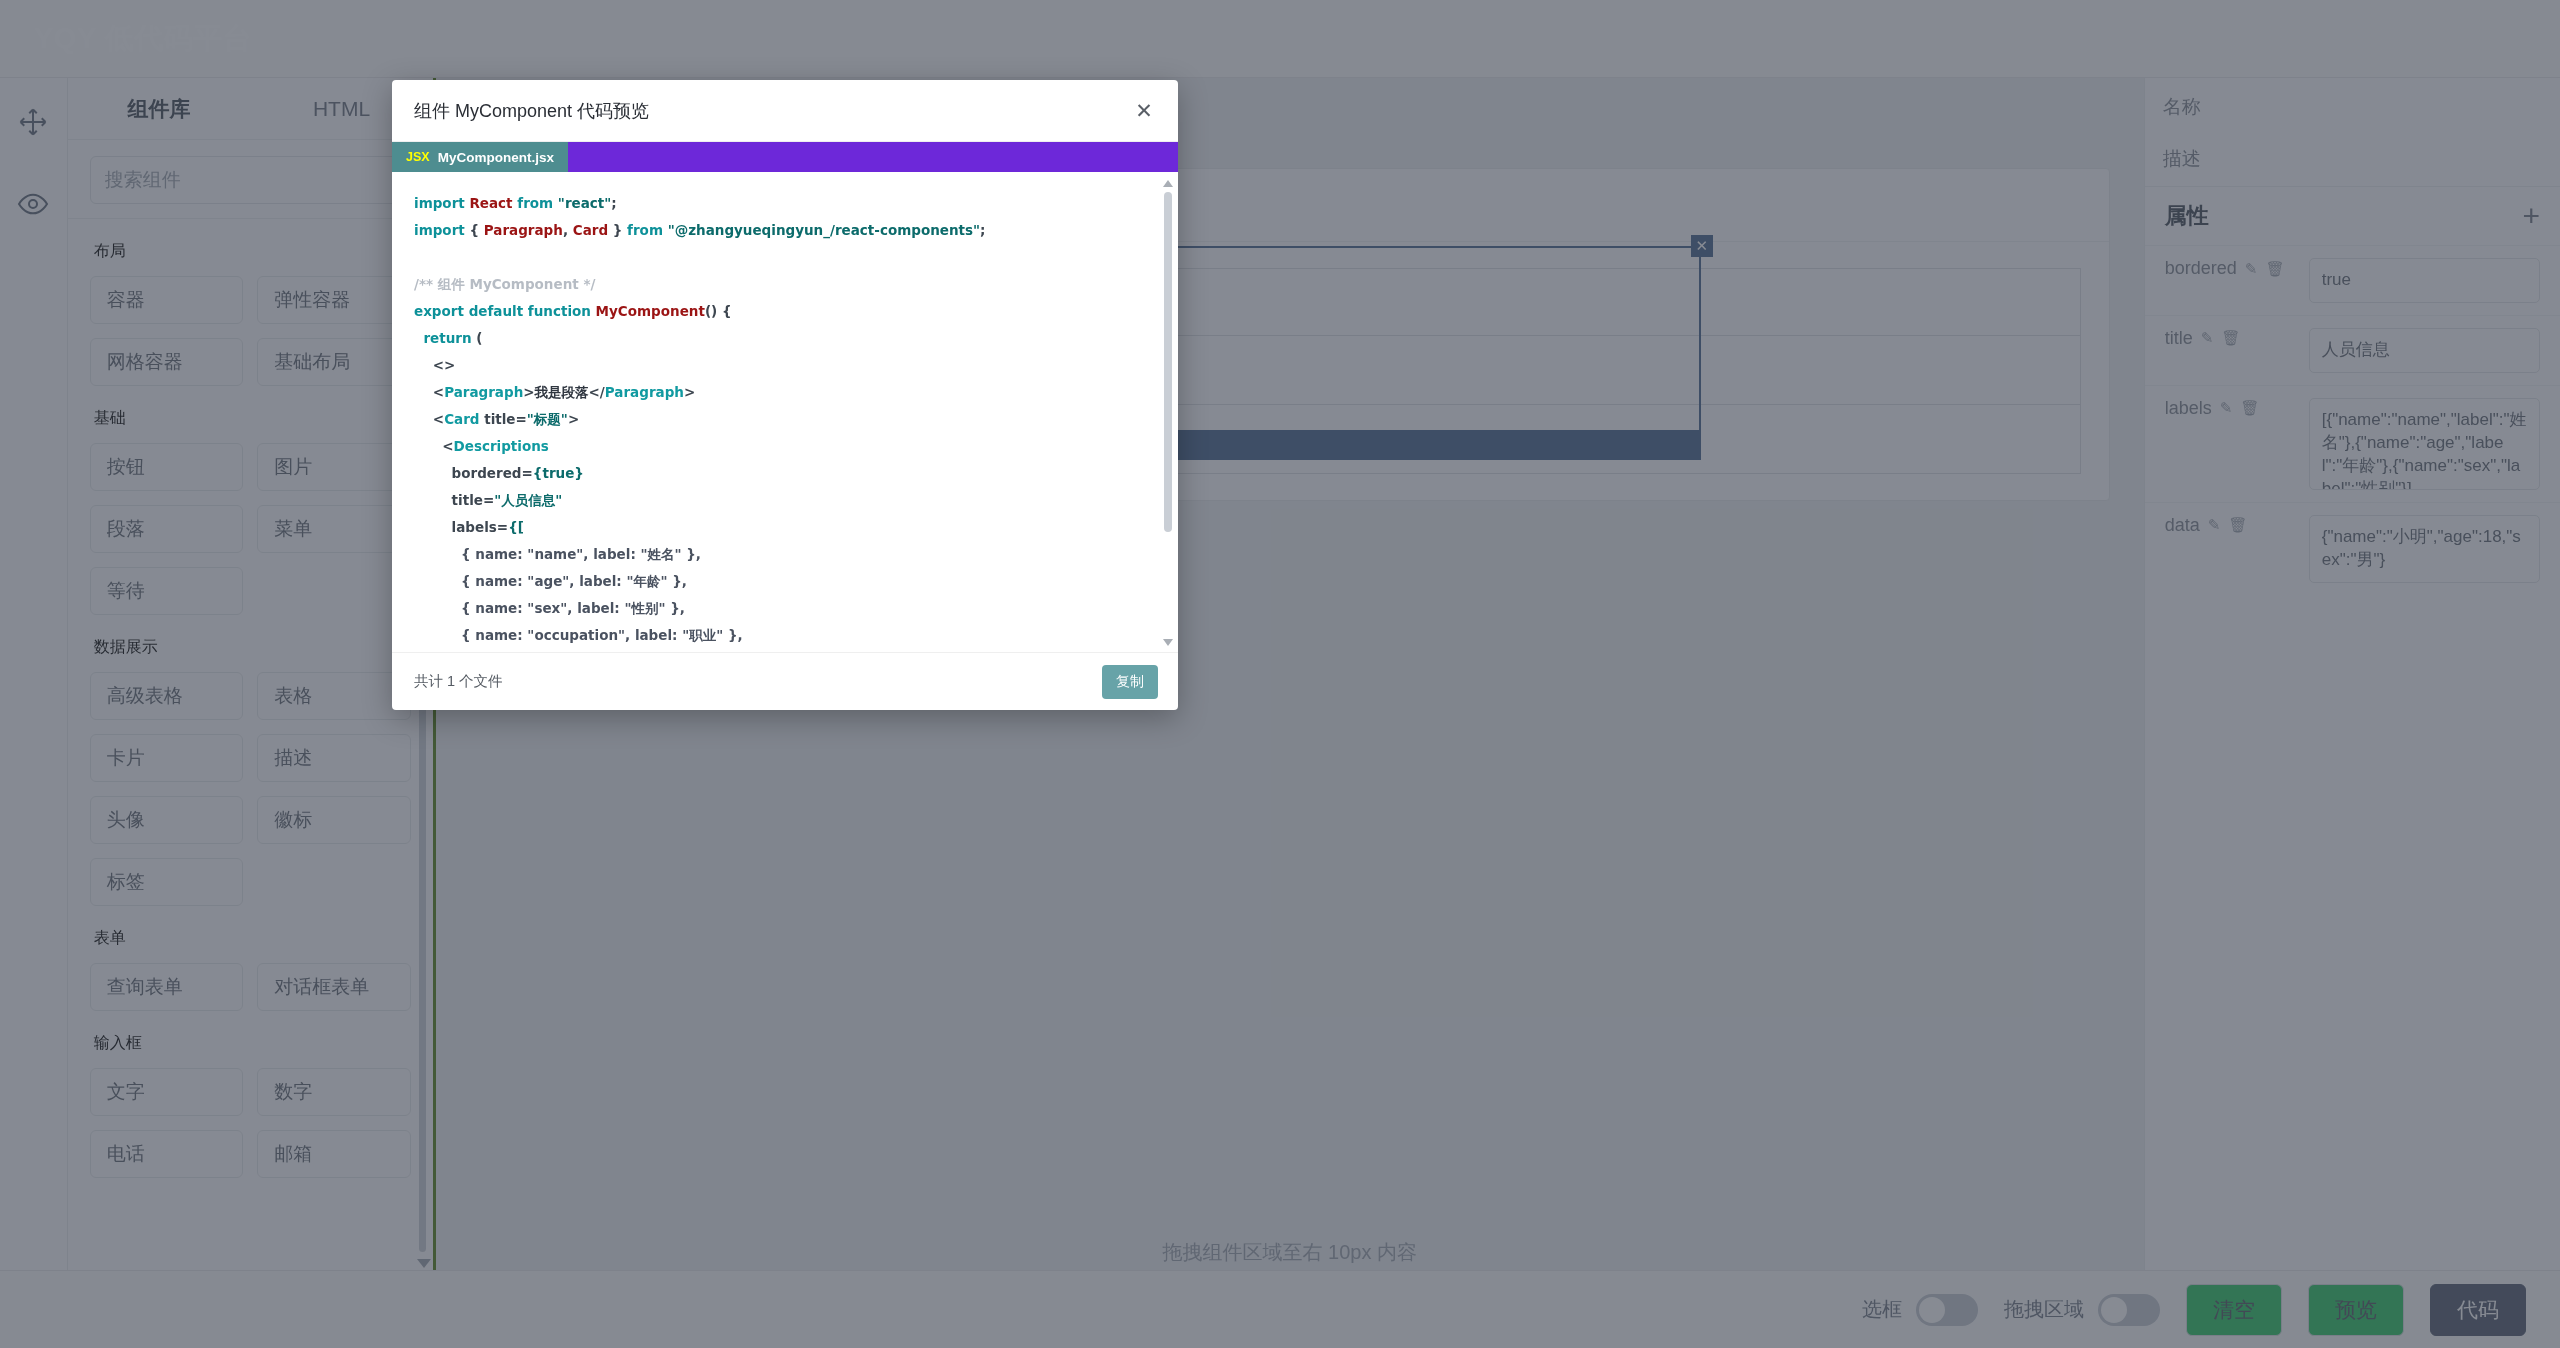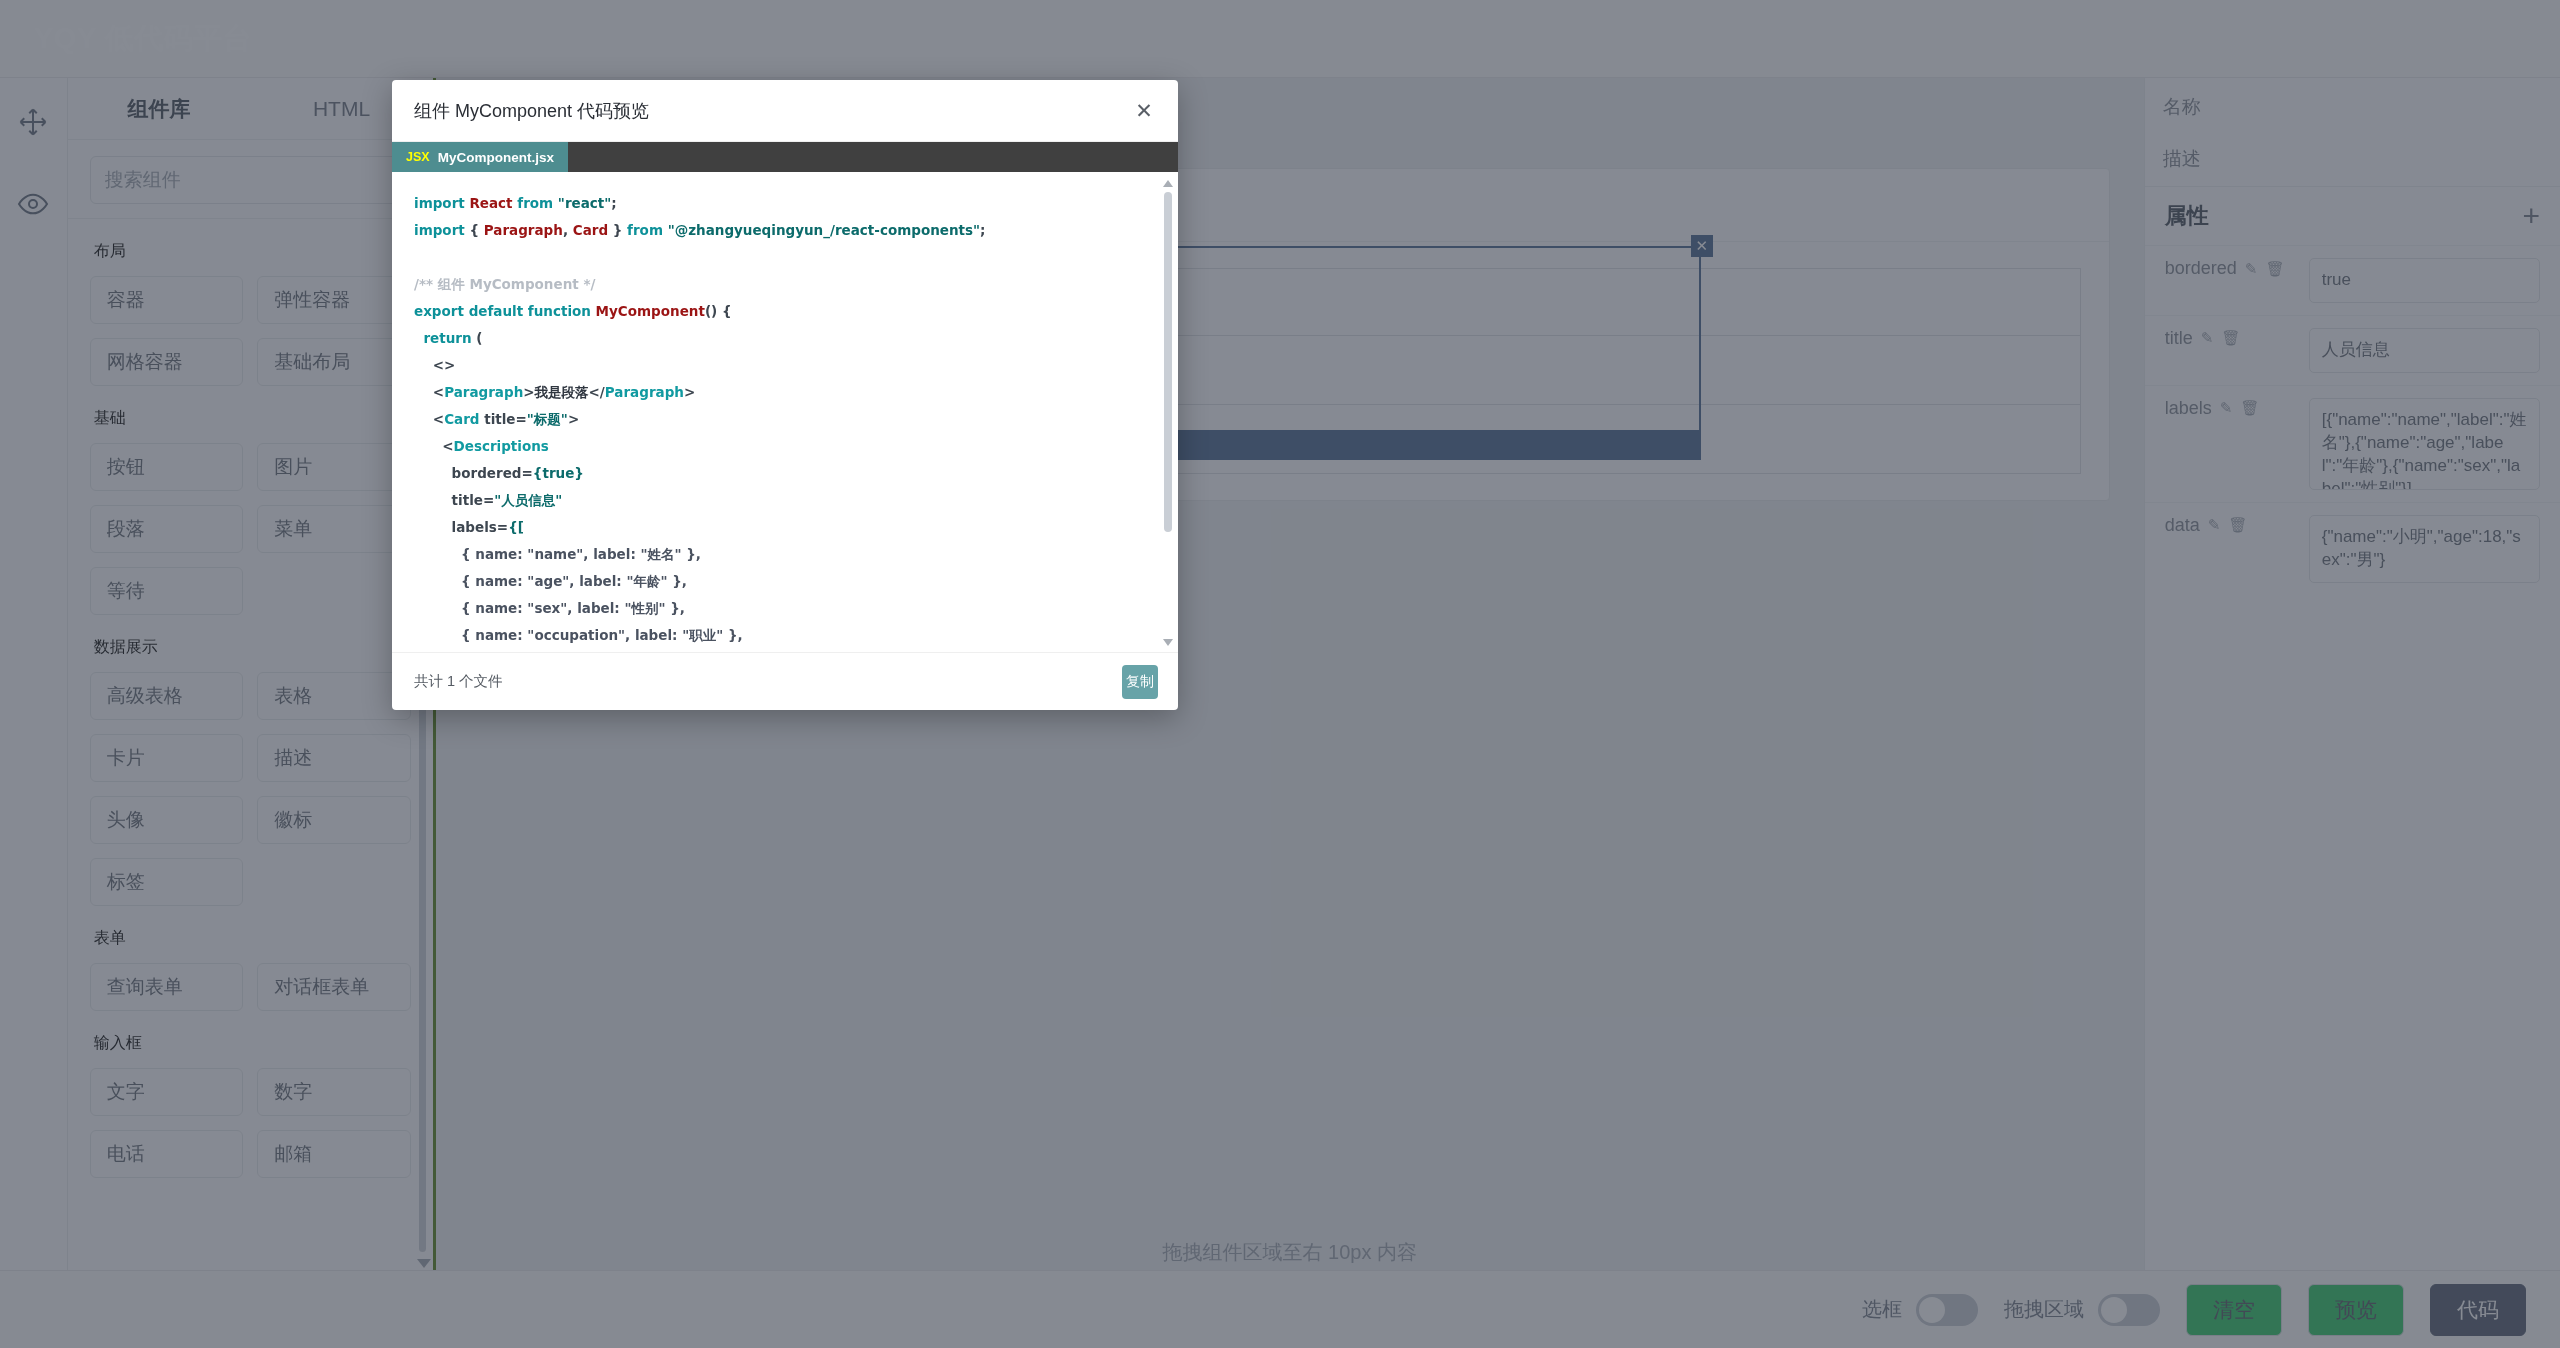--- a/index.html
+++ b/index.html
@@ -104,41 +104,41 @@
 
   
   .modal { position: absolute; left: 392px; top: 80px; width: 786px; height: 630px;
            background: #fff; border-radius: 4px; box-shadow: 0 8px 30px rgba(0,0,0,0.28);
            display: flex; flex-direction: column; overflow: hidden; }
   .modal-head { height: 62px; display: flex; align-items: center; justify-content: space-between;
                 padding: 0 20px 0 22px; border-bottom: 1px solid #efefef; flex: none; }
   .modal-title { font-size: 18px; color: #2b2f36; }
   .modal-close { font-size: 21px; color: #5a5f67; width: 28px; height: 28px;
                  display: flex; align-items: center; justify-content: center; }
-  .file-tabbar { height: 30px; background: #404040; display: flex; align-items: stretch; flex: none; }
+  .file-tabbar { height: 30px; background: #6d28d9; display: flex; align-items: stretch; flex: none; }
   .file-tab { background: #4e8d90; display: flex; align-items: center; gap: 8px; padding: 0 14px; }
   .file-tab-badge { font-size: 12.5px; font-weight: bold; color: #ffff00; }
   .file-tab-name { font-size: 13.5px; font-weight: bold; color: #ffffff; }
 
   .code-area { flex: 1; position: relative; overflow: hidden; background: #fff; }
   .code { padding: 18px 22px 10px 22px; font-family: "DejaVu Sans", "Liberation Sans", sans-serif;
           font-size: 13.5px; font-weight: bold; line-height: 27px; white-space: pre; }
   .code-sb { position: absolute; right: 5px; top: 8px; bottom: 6px; width: 10px; }
   .code-sb-up { width: 0; height: 0; margin: 0 auto; border-left: 5px solid transparent;
                 border-right: 5px solid transparent; border-bottom: 7px solid #a9aeb5; }
   .code-sb-track { position: absolute; top: 12px; height: 340px; left: 1px; width: 8px;
                    background: #c9ced5; border-radius: 4px; }
   .code-sb-down { position: absolute; bottom: 0; left: 0; width: 0; height: 0; border-left: 5px solid transparent;
                   border-right: 5px solid transparent; border-top: 7px solid #a9aeb5; }
 
   .modal-foot { height: 58px; border-top: 1px solid #efefef; display: flex; align-items: center;
                 justify-content: space-between; padding: 0 20px 0 22px; flex: none; }
   .foot-count { font-size: 14.5px; color: #555b63; }
   .copy-btn { background: #67a3a8; color: #fff; font-size: 14px; border-radius: 4px;
-              padding: 8px 4px; }
+              padding: 8px 14px; }
 
   
   .t-kw   { color: #0d9199; }
   .t-id   { color: #9b1414; }
   .t-str  { color: #0c6b6b; }
   .t-cmt  { color: #b6bcc4; }
   .t-tag  { color: #119aa1; }
   .t-attr { color: #3d4650; }
   .t-txt  { color: #2f3640; }
   .t-plain{ color: #3d4650; }

